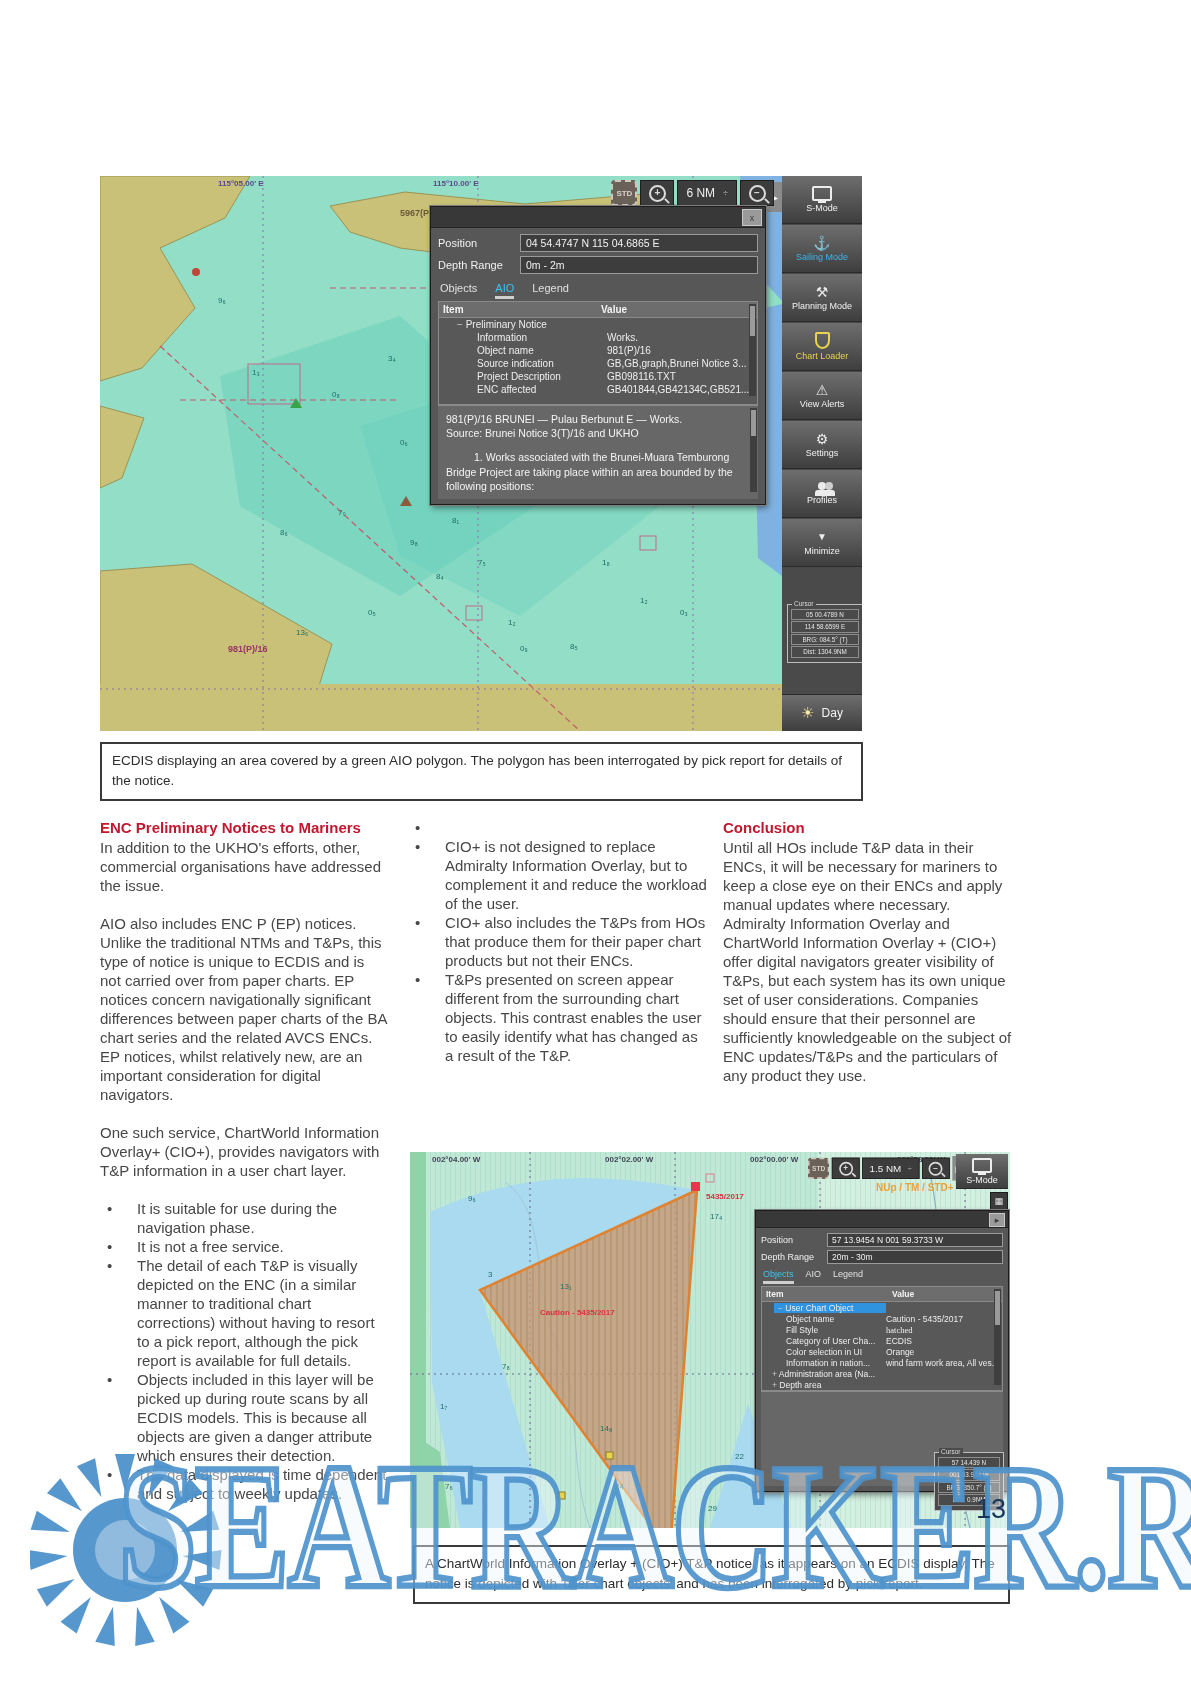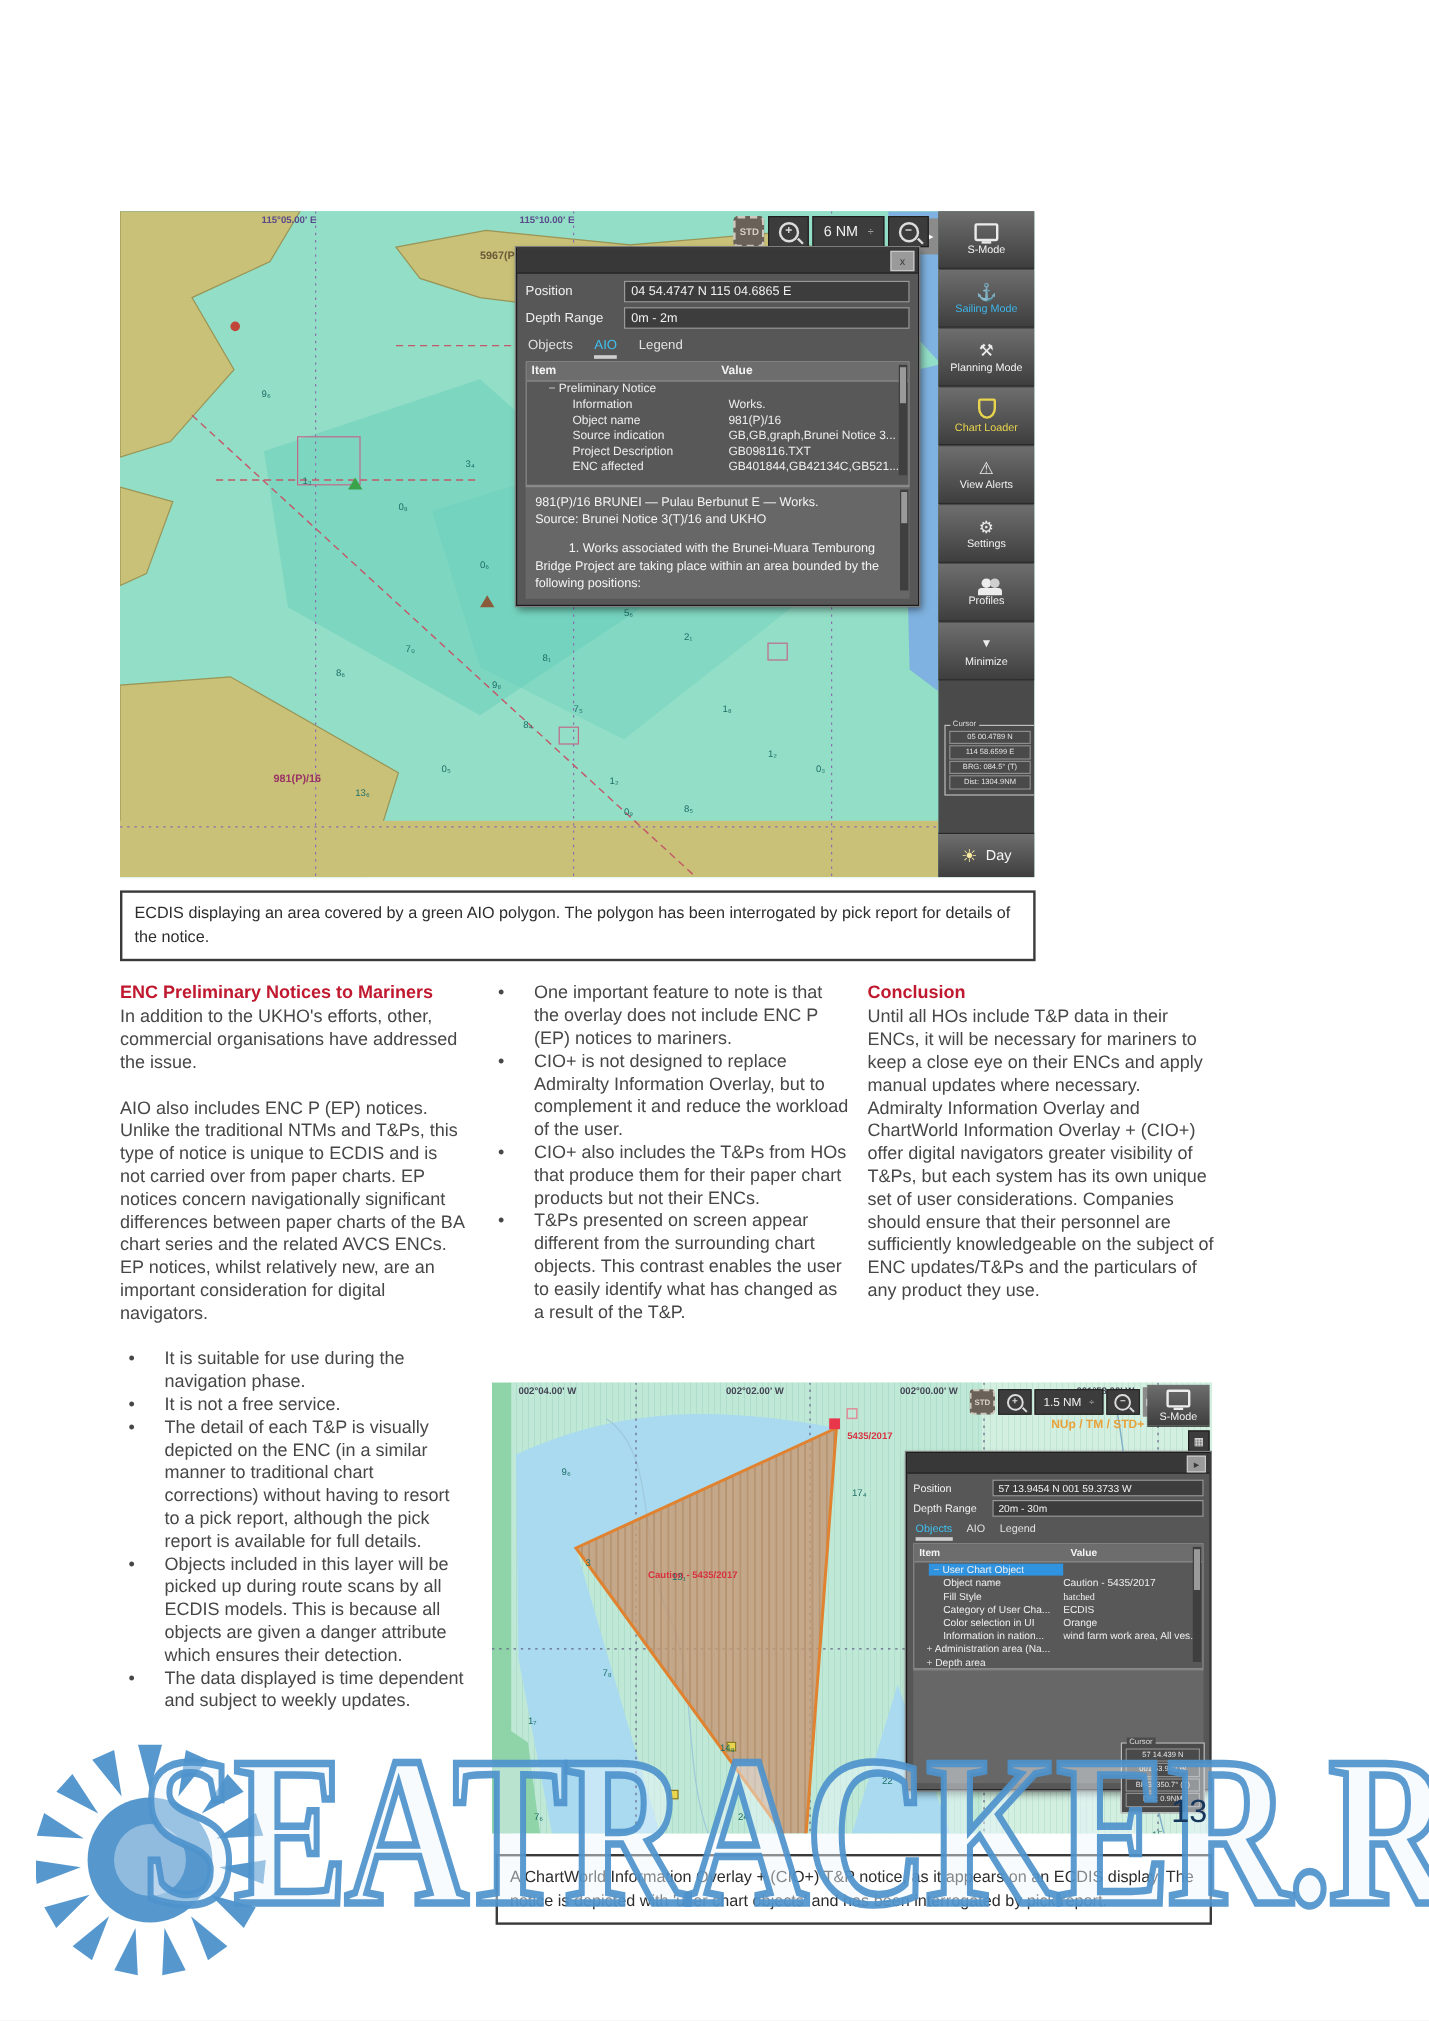--- a/index.html
+++ b/index.html
@@ -5,21 +5,21 @@
   html,body{margin:0;padding:0;background:#e9e9e9;}
   .page{position:relative;width:1191px;height:1684px;background:#ffffff;overflow:hidden;
         font-family:"Liberation Sans",sans-serif;}
   .abs{position:absolute;}
 
   
   .shot{position:absolute;overflow:hidden;background:#8ddcc8;}
   .chart{position:absolute;inset:0;}
   svg{display:block;}
   .coordlab{position:absolute;font-size:8px;color:#5a4a8a;font-weight:bold;white-space:nowrap;}
-  .dn{position:absolute;font-size:8px;color:#1f6e68;white-space:nowrap;margin-top:28px;}
+  .dn{position:absolute;font-size:8px;color:#1f6e68;white-space:nowrap;}
   .maglabel{position:absolute;font-size:9px;font-weight:bold;color:#993366;white-space:nowrap;}
   .redlabel{position:absolute;font-size:8px;font-weight:bold;color:#d8313f;white-space:nowrap;}
 
   
   .tbar{position:absolute;display:flex;gap:3px;align-items:center;z-index:5;}
   .tbtn{background:#3c3c3c;border:1px solid #1e1e1e;color:#e8e8e8;display:flex;align-items:center;
         justify-content:center;box-sizing:border-box;}
   .stdbox{width:26px;height:26px;font-size:8px;font-weight:bold;color:#d8d0c8;
           background:#6a6258;border:2px dashed #cfc8bd;border-radius:4px;}
   .magwrap{width:34px;height:26px;}
@@ -305,20 +305,21 @@
       </div>
     </div>
   </div>
 
   <div class="cap" style="left:100px;top:742px;width:763px;">ECDIS displaying an area covered by a green AIO polygon. The polygon has been interrogated by pick report for details of the notice.</div>
 
   <div class="col" style="left:100px;top:818px;width:287px;">
     <h3>ENC Preliminary Notices to Mariners</h3>
     <p>In addition to the UKHO's efforts, other, commercial organisations have addressed the issue.</p>
     <p>AIO also includes ENC P (EP) notices. Unlike the traditional NTMs and T&amp;Ps, this type of notice is unique to ECDIS and is not carried over from paper charts. EP notices concern navigationally significant differences between paper charts of the BA chart series and the related AVCS ENCs. EP notices, whilst relatively new, are an important consideration for digital navigators.</p>
+    <p>One such service, ChartWorld Information Overlay+ (CIO+), provides navigators with T&amp;P information in a user chart layer.</p>
     <div class="bullet">
         <span class="bm">•</span>
         <span class="bt">It is suitable for use during the navigation phase.</span>
       </div>
     <div class="bullet">
         <span class="bm">•</span>
         <span class="bt">It is not a free service.</span>
       </div>
     <div class="bullet">
         <span class="bm">•</span>
@@ -330,21 +331,20 @@
       </div>
     <div class="bullet">
         <span class="bm">•</span>
         <span class="bt">The data displayed is time dependent and subject to weekly updates.</span>
       </div>
   </div>
 
   <div class="col" style="left:408px;top:818px;width:300px;">
     <div class="bullet">
         <span class="bm">•</span>
-        <span class="bt">One important feature to note is that the overlay does not include ENC P (EP) notices to mariners.</span>
       </div>
     <div class="bullet">
         <span class="bm">•</span>
         <span class="bt">CIO+ is not designed to replace Admiralty Information Overlay, but to complement it and reduce the workload of the user.</span>
       </div>
     <div class="bullet">
         <span class="bm">•</span>
         <span class="bt">CIO+ also includes the T&amp;Ps from HOs that produce them for their paper chart products but not their ENCs.</span>
       </div>
     <div class="bullet">

